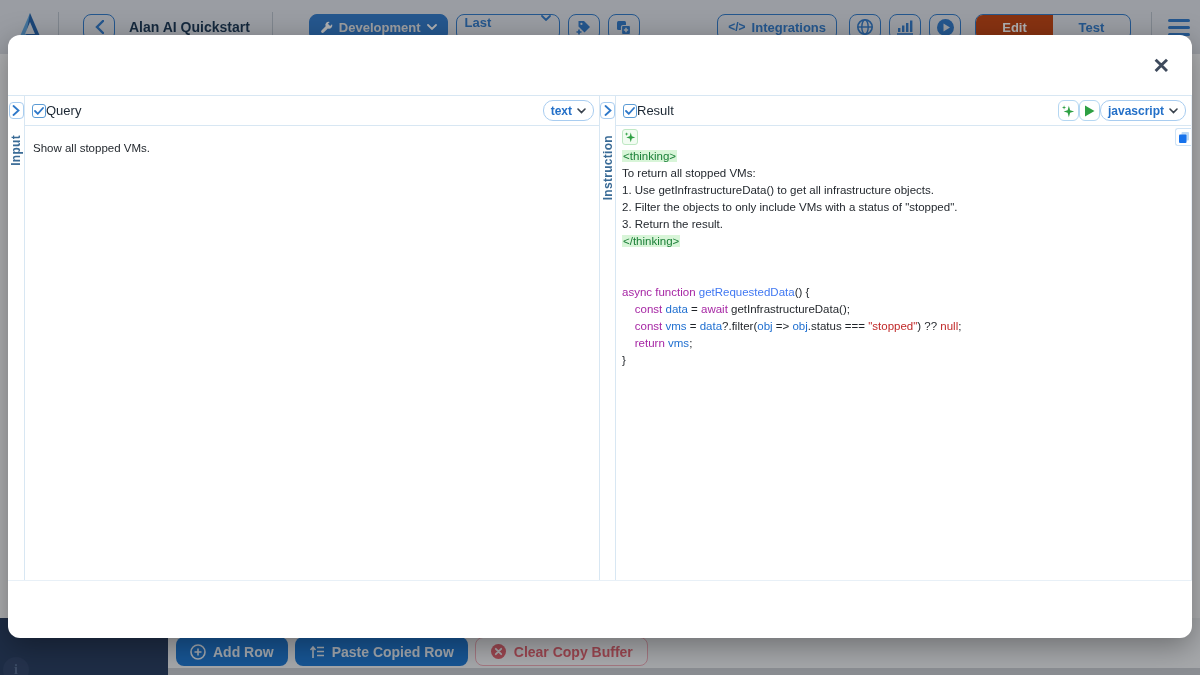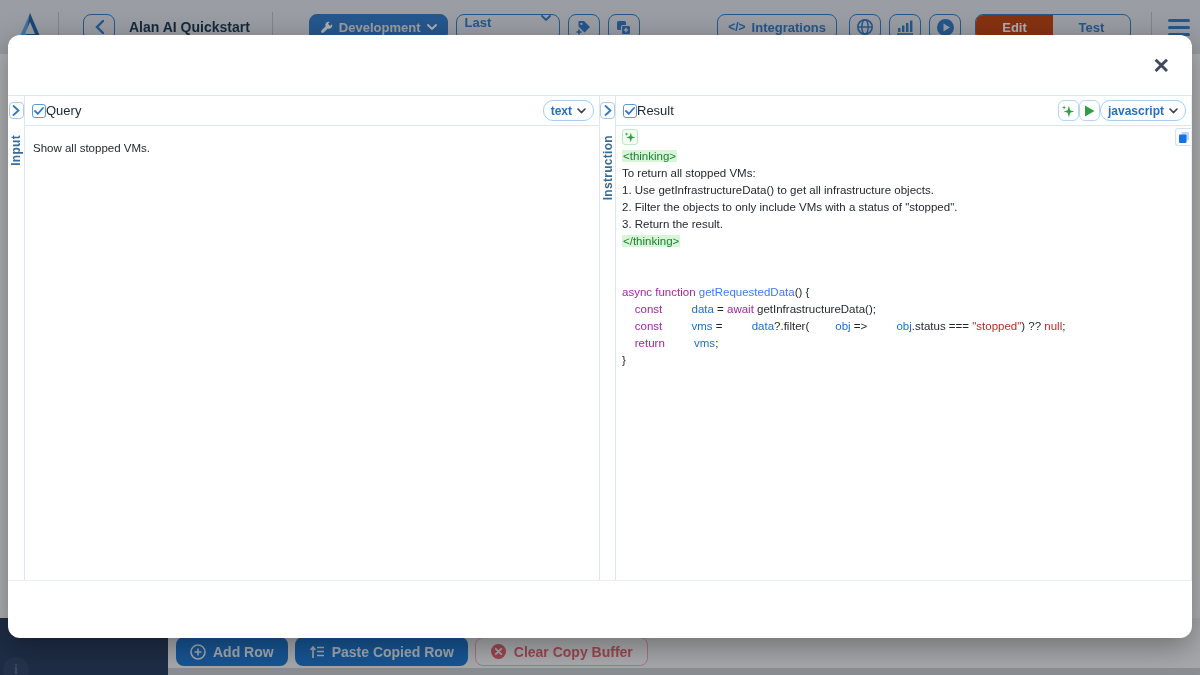--- a/index.html
+++ b/index.html
@@ -80,21 +80,21 @@
                    font-family:Liberation Sans, sans-serif; font-size:11.5px; color:#24292f; }
   .panel-content.query-c { padding:16px 8px; }
   .panel-content.result-c { padding:3px 6px; line-height:17px; }
   .sparkle-badge { display:inline-flex; align-items:center; justify-content:center; width:16px; height:16px;
                    border:1px solid #bfe8c4; border-radius:3px; background:#f2fcf2; margin-bottom:1px; }
   .copy-tab { position:absolute; top:2px; right:0; width:16px; height:18px; border:1px solid #cfe3f5;
               border-right:none; border-radius:3px 0 0 3px; background:#fff; display:flex;
               align-items:center; justify-content:center; cursor:pointer; }
   .code-line { white-space:pre; height:17px; }
   .hl-tag { background:#d8f5d8; color:#1a7f37; padding:0 1px; }
-  .tok-k { color:#a626a4; } .tok-v { color:#1f6fd0;margin-left:26px; } .tok-fn { color:#4078f2; }
+  .tok-k { color:#a626a4; } .tok-v { color:#1f6fd0; } .tok-fn { color:#4078f2; }
   .tok-s { color:#c02828; } .tok-p { color:#1f2328; }
 
   .modal-footer { position:absolute; left:0; right:0; bottom:0; height:57px; }
   .back-btn { position:absolute; right:24px; top:12px; height:31px; background:#1672ec; color:#fff;
               border:none; border-radius:8px; font-size:14px; font-weight:700; padding:0 13px;
               cursor:pointer; font-family:"Liberation Sans",sans-serif; }
   svg { display:block; }
 </style>
 </head>
 <body>

